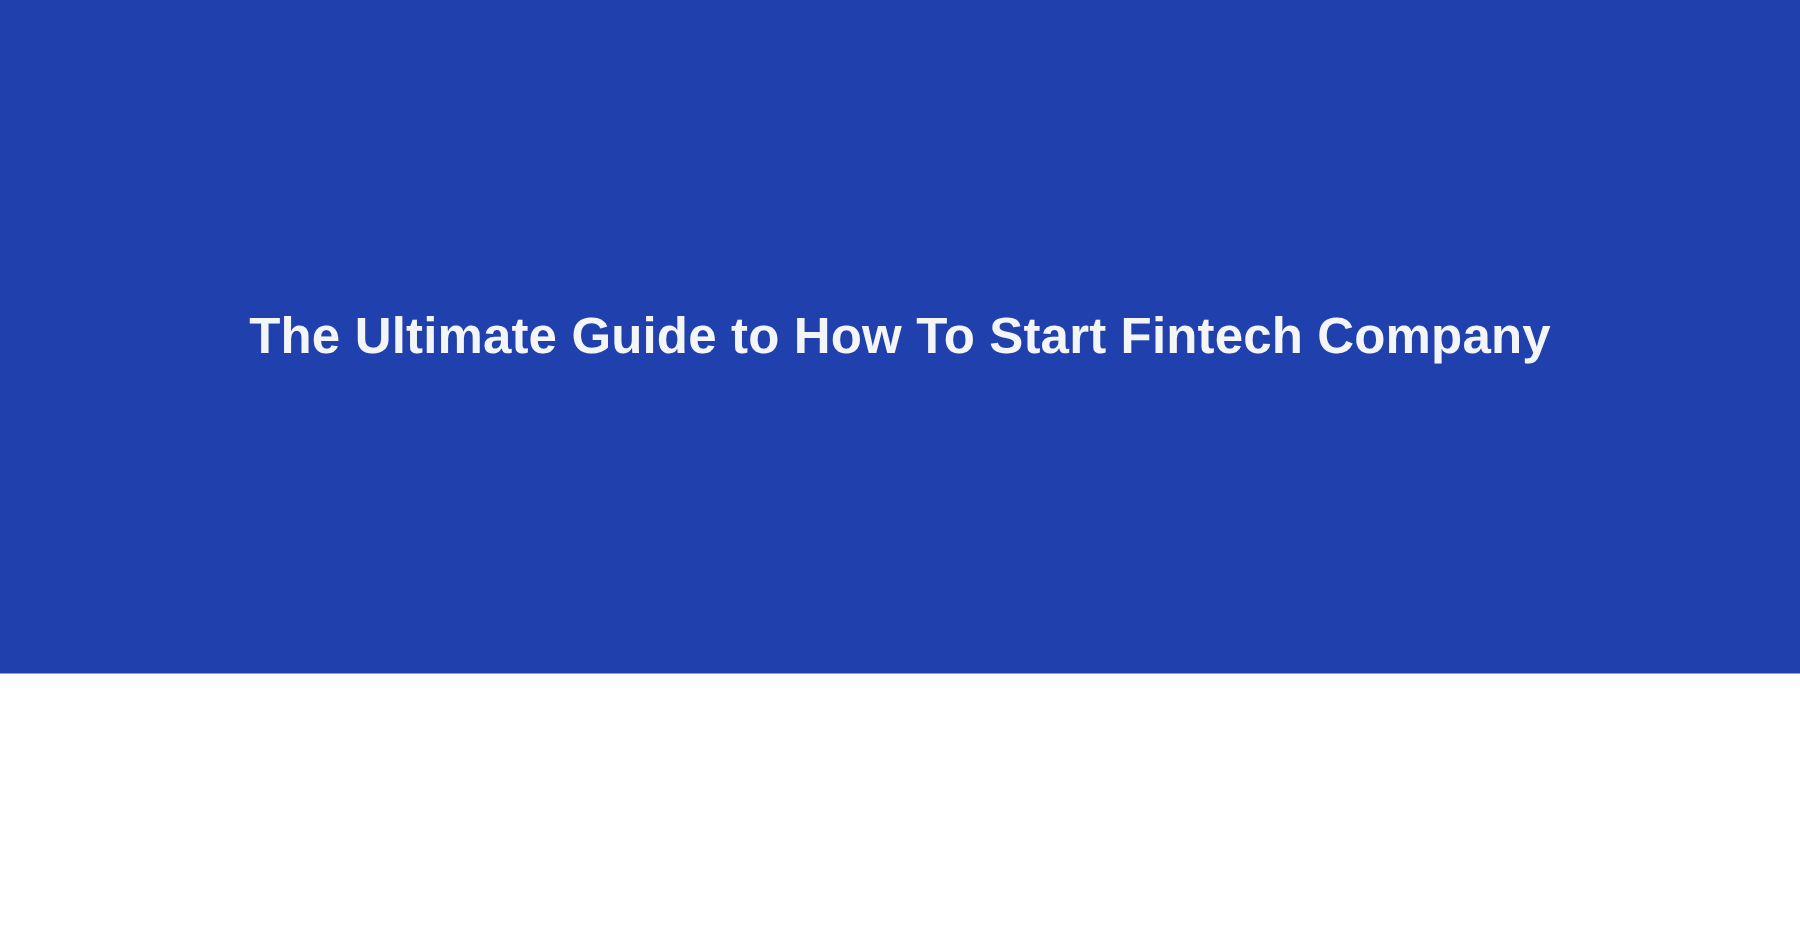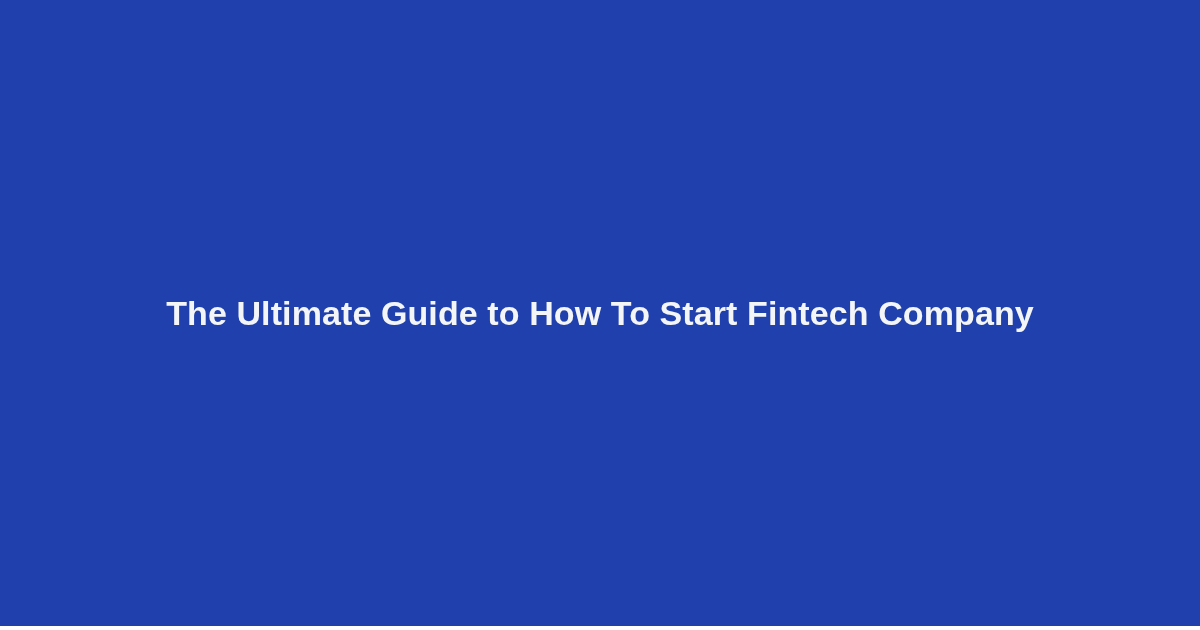--- a/index.html
+++ b/index.html
@@ -12,21 +12,21 @@
     width: 1200px;
     height: 630px;
     overflow: hidden;
     font-family: "Liberation Sans", "DejaVu Sans", sans-serif;
   }
 
   .card {
     position: relative;
     box-sizing: border-box;
     width: 1200px;
-    height: 626px;
+    height: 449px;
     background-color: #1f40ad;
     display: flex;
     align-items: center;
     justify-content: center;
   }
 
   .card-inner {
     box-sizing: border-box;
     width: 100%;
     padding: 0 110px;

